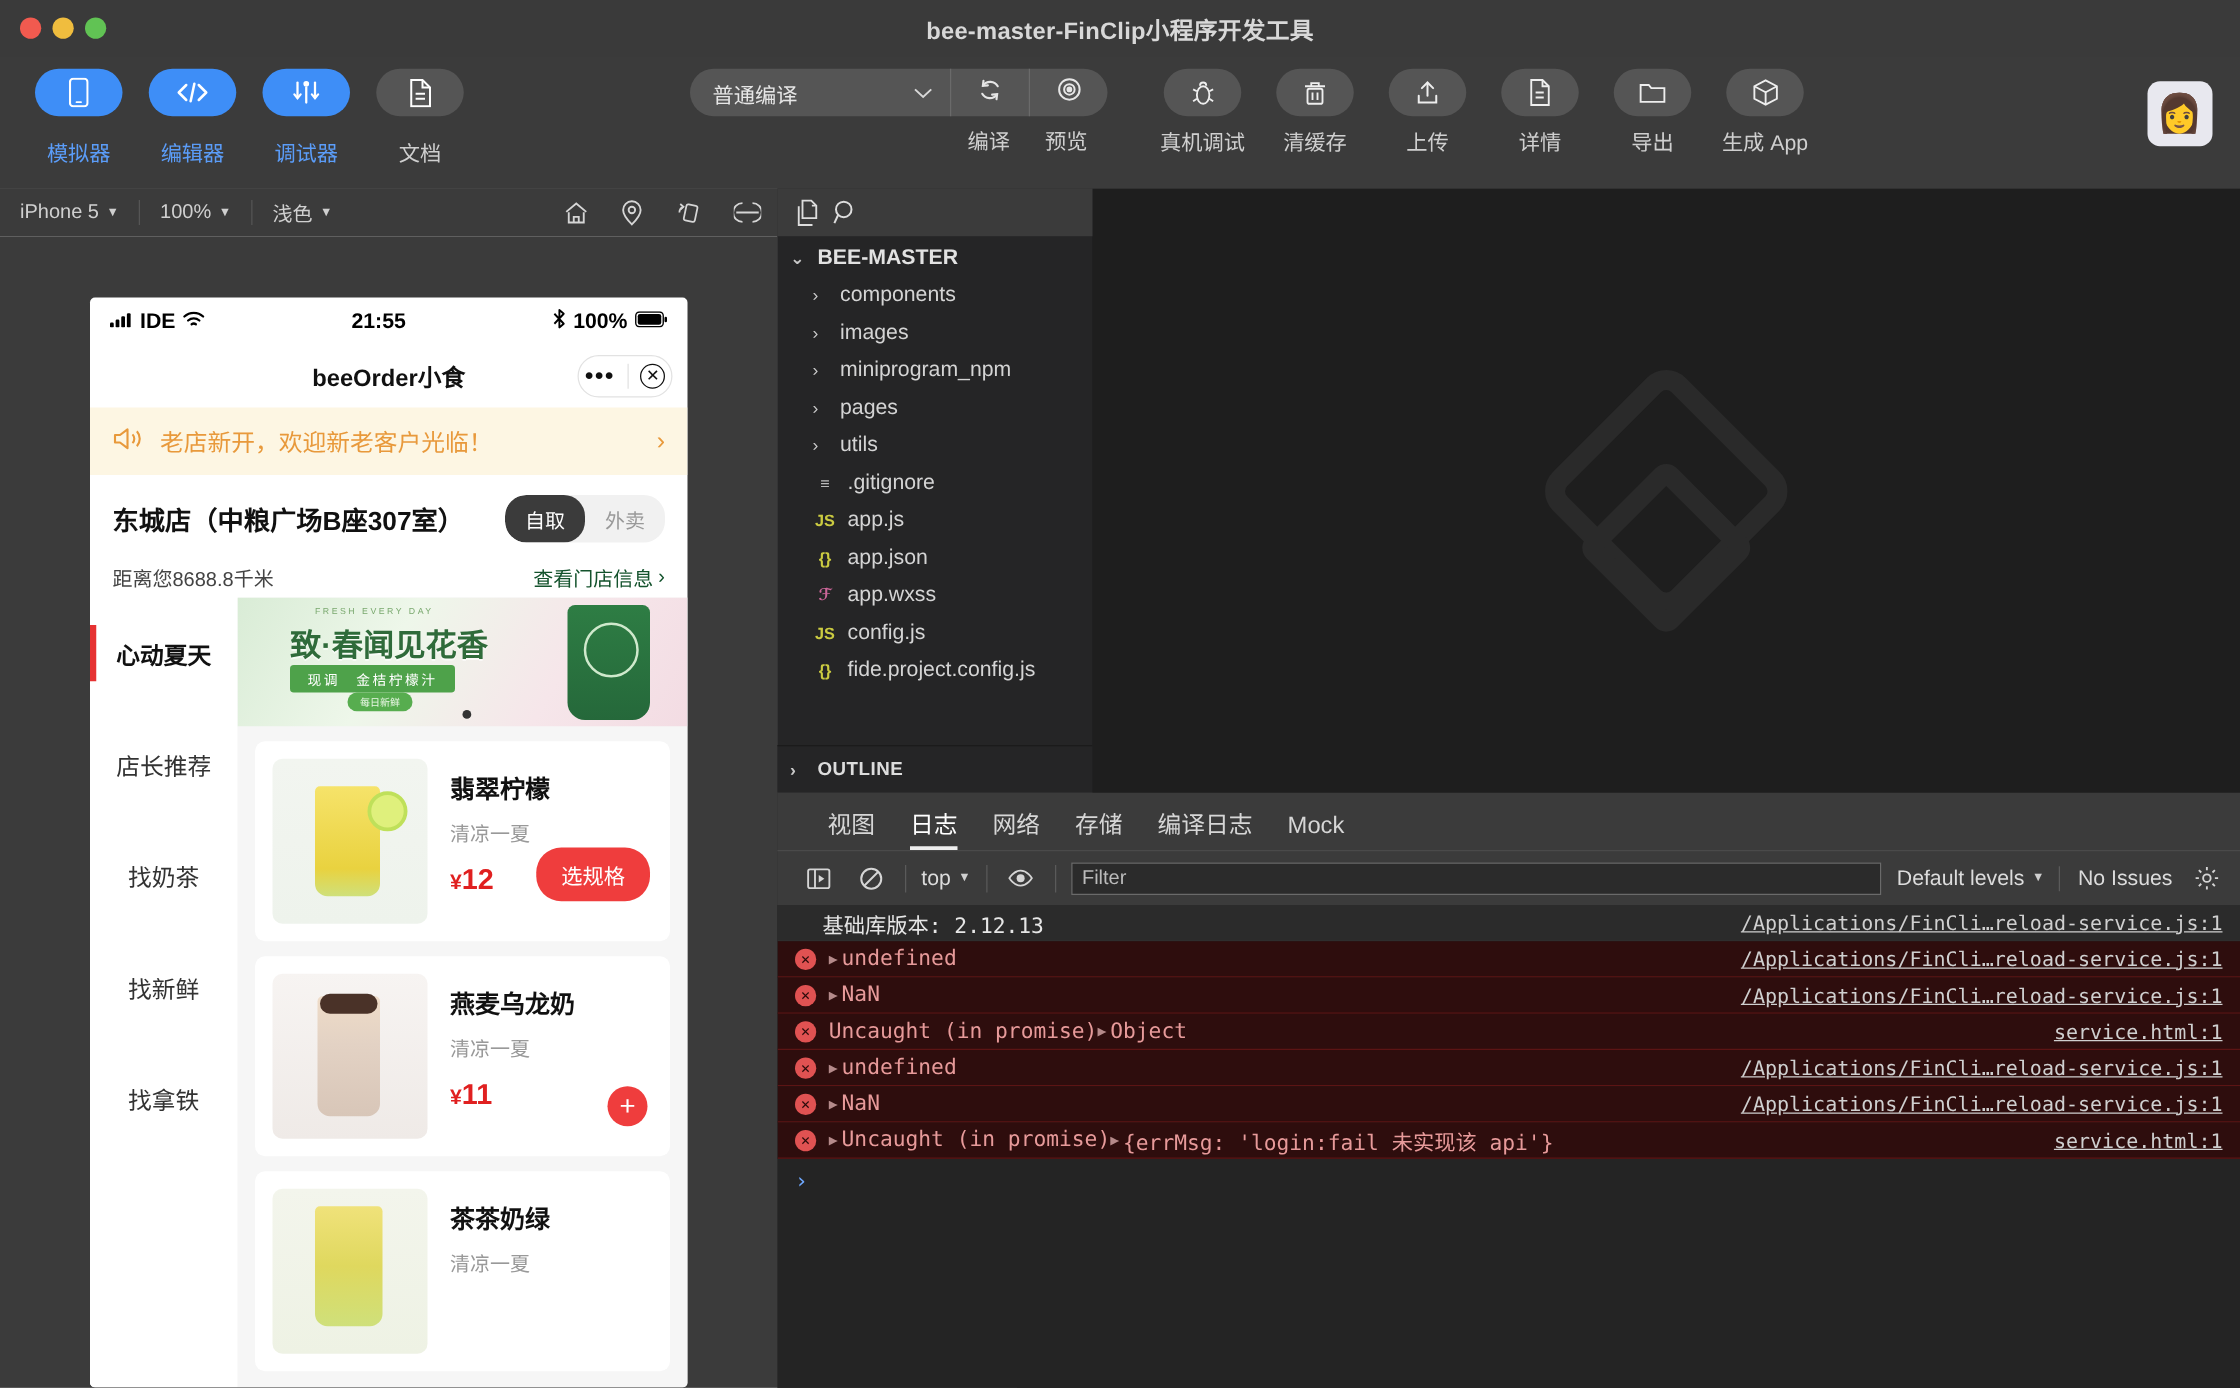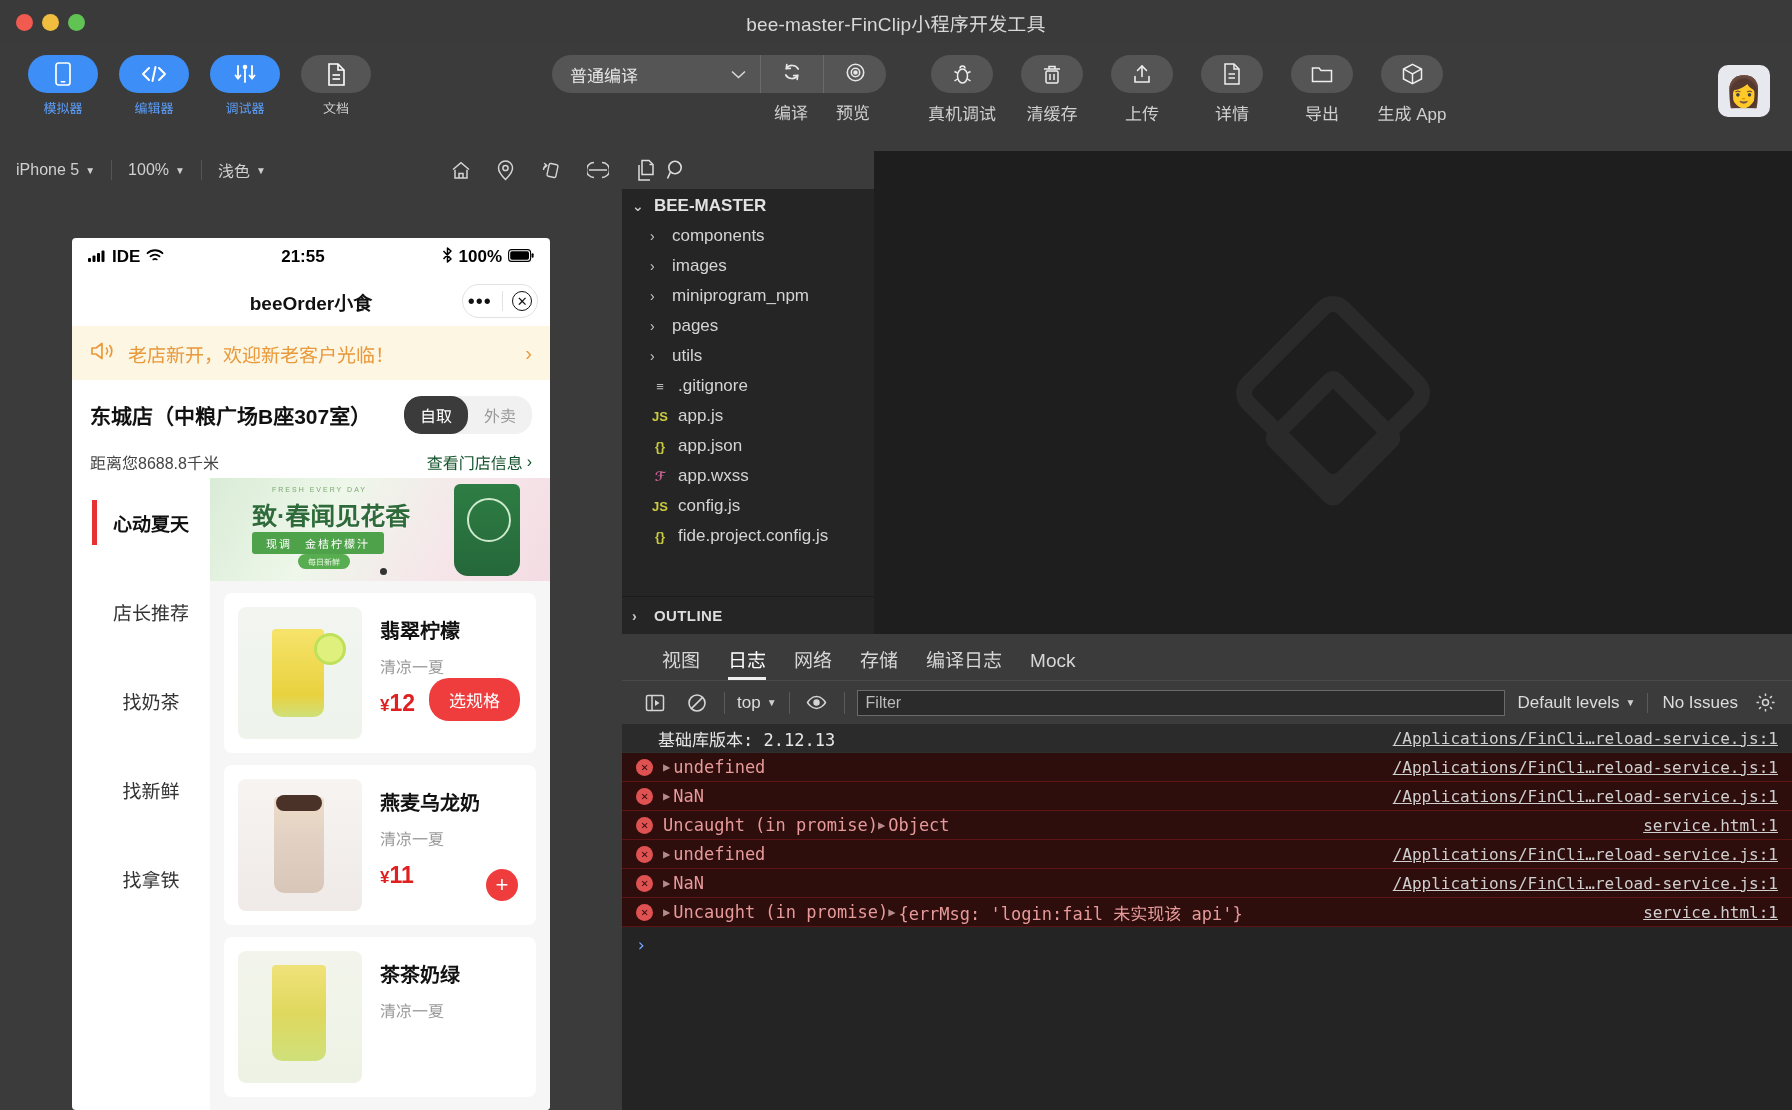--- a/index.html
+++ b/index.html
@@ -16,36 +16,36 @@
     height: 45px; background: #3a3a3a; position: relative;
     display: flex; align-items: center; flex: 0 0 45px;
   }
   .traffic { display: flex; gap: 9px; padding-left: 16px; }
   .dot { width: 17px; height: 17px; border-radius: 50%; }
   .dot.red { background: #f15a4f; }
   .dot.yellow { background: #f0bd3e; }
   .dot.green { background: #61c354; }
   .win-title {
     position: absolute; left: 0; right: 0; text-align: center;
-    color: #d8d8d8; font-size: 19px; letter-spacing: .2px; pointer-events: none;
+    color: #d8d8d8; font-size: 19px; letter-spacing: .2px; pointer-events: none; font-weight: bold;
   }
 
   
   .toolbar {
     height: 106px; background: #3b3b3b; flex: 0 0 106px;
     display: flex; align-items: flex-start; position: relative;
   }
   .tool-left { display: flex; gap: 9px; padding-left: 22px; padding-top: 10px; }
   .tool-item { width: 82px; display: flex; flex-direction: column; align-items: center; }
   .pill {
     width: 70px; height: 38px; border-radius: 19px; background: #555;
     display: flex; align-items: center; justify-content: center; color: #fff;
   }
   .pill.blue { background: #3e8ef7; }
-  .tool-label { font-size: 13px; margin-top: 5px; color: #cfcfcf; }
+  .tool-label { font-size: 17px; margin-top: 16px; color: #cfcfcf; }
   .tool-label.blue { color: #5b9df9; }
   .pill svg { display: block; }
 
   .tool-center {
     position: absolute; left: 552px; top: 10px;
     display: flex; align-items: flex-start;
   }
   .compile-group { display: flex; align-items: center; background: #555; border-radius: 19px; height: 38px; }
   .compile-select {
     display: flex; align-items: center; justify-content: space-between;
@@ -120,21 +120,21 @@
   .store-row1 { display: flex; align-items: center; justify-content: space-between; }
   .store-name { font-size: 21px; font-weight: 700; color: #111; }
   .toggle { display: flex; background: #f1f1f1; border-radius: 17px; overflow: hidden; }
   .toggle span { padding: 7px 16px; font-size: 16px; color: #999; }
   .toggle span.on { background: #3b3b3b; color: #fff; border-radius: 17px; }
   .store-row2 { display: flex; align-items: center; justify-content: space-between; margin-top: 16px; }
   .dist { font-size: 16px; color: #444; }
   .store-link { font-size: 16px; color: #14532d; display: flex; align-items: center; gap: 4px; }
 
   .content { flex: 1; display: flex; min-height: 0; }
-  .cats { width: 118px; background: #fff; flex: 0 0 118px; margin-left: 20px; }
+  .cats { width: 118px; background: #fff; flex: 0 0 118px; }
   .cat {
     height: 89px; display: flex; align-items: center; justify-content: center;
     font-size: 19px; color: #333; position: relative;
   }
   .cat.active { font-weight: 700; color: #111; }
   .cat.active::before {
     content: ""; position: absolute; left: 0; top: 22px; bottom: 22px; width: 5px; background: #e63232;
   }
   .prod-col { flex: 1; background: #f6f6f6; overflow: hidden; }
   .banner {

